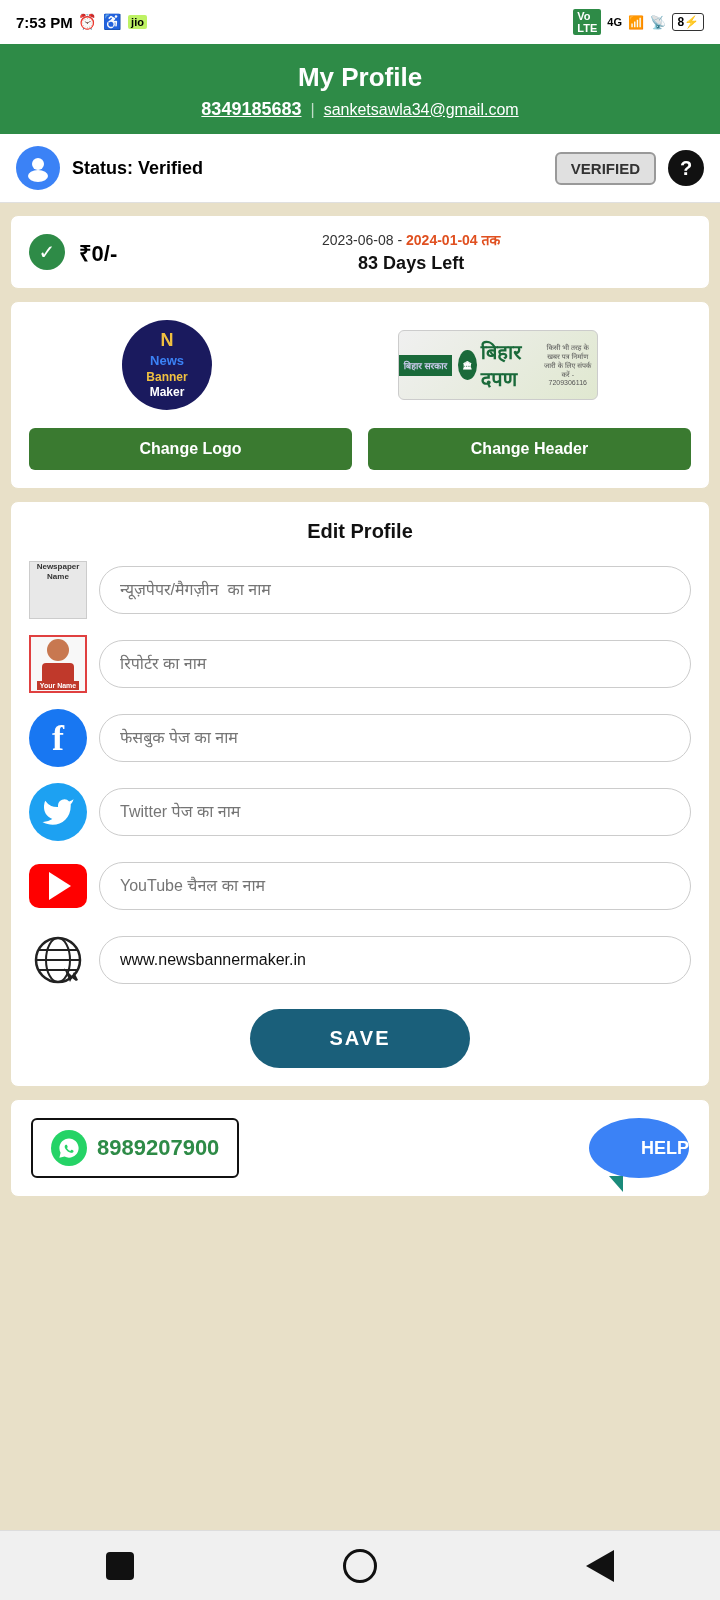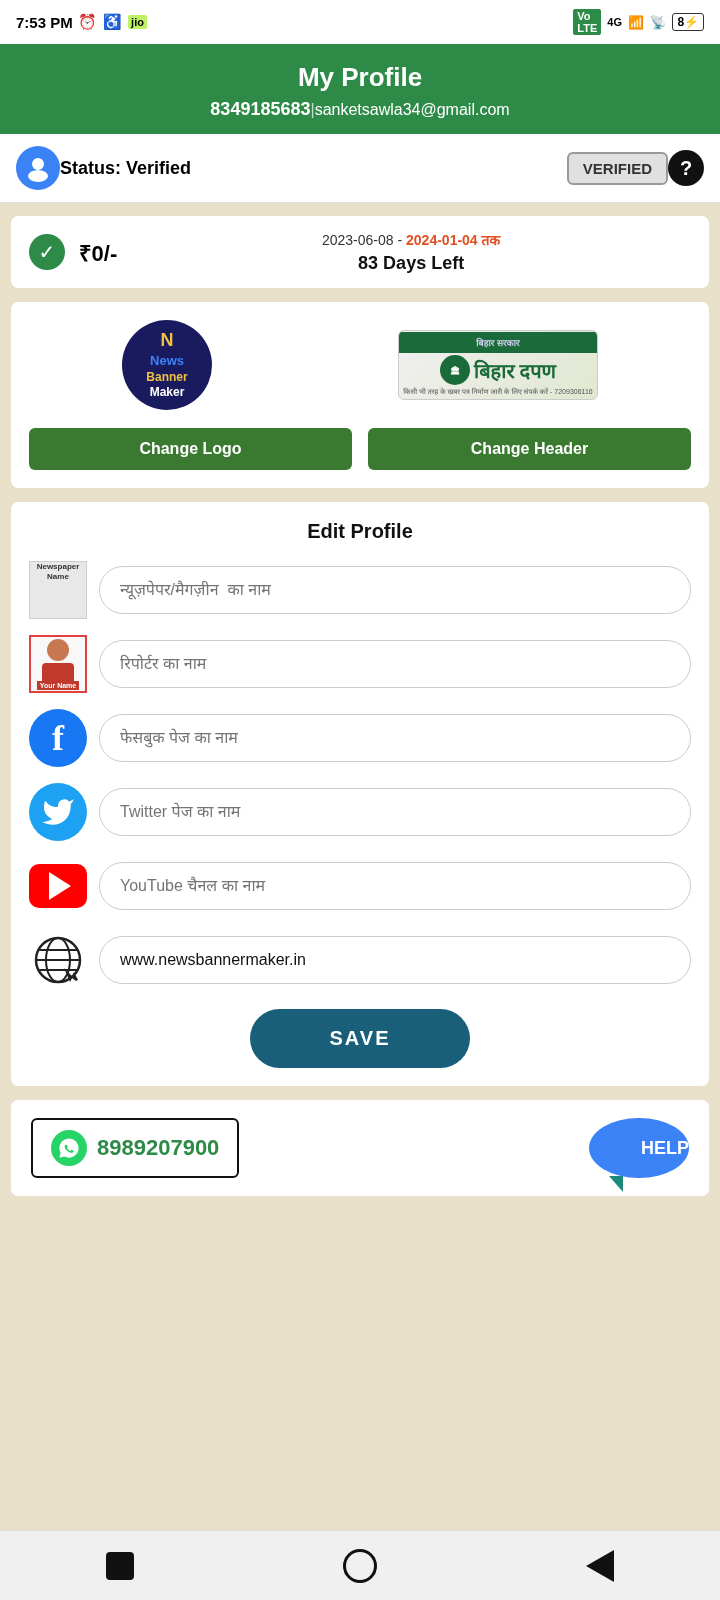--- a/index.html
+++ b/index.html
@@ -38,30 +38,32 @@
       font-size: 26px;
       font-weight: 700;
       margin-bottom: 6px;
     }
     .header-sub {
       font-size: 16px;
       font-weight: 400;
       display: flex;
       align-items: center;
       justify-content: center;
-      gap: 0;
+      gap: 9px;
+      text-decoration: underline;
     }
     .header-sub .divider { opacity: 0.7; }
 
     
     .verified-bar {
       background: #fff;
       display: flex;
       align-items: center;
       padding: 12px 16px;
+      gap: 12px;
       border-bottom: 1px solid #e0e0e0;
     }
     .verified-bar .avatar-icon {
       width: 44px;
       height: 44px;
       background: #3b82f6;
       border-radius: 50%;
       display: flex;
       align-items: center;
       justify-content: center;
@@ -156,21 +158,20 @@
     .logo-circle .nbm-n { font-size: 16px; color: #fff; }
     .header-img-placeholder {
       width: 200px;
       height: 70px;
       background: linear-gradient(135deg, #f0f0f0 0%, #e0e8d0 100%);
       border: 1px solid #ccc;
       border-radius: 6px;
       display: flex;
       align-items: center;
       justify-content: center;
-      flex-direction: column;
       overflow: hidden;
       position: relative;
     }
     .logo-btn-row {
       display: flex;
       gap: 16px;
       justify-content: space-around;
     }
     .logo-btn {
       flex: 1;

